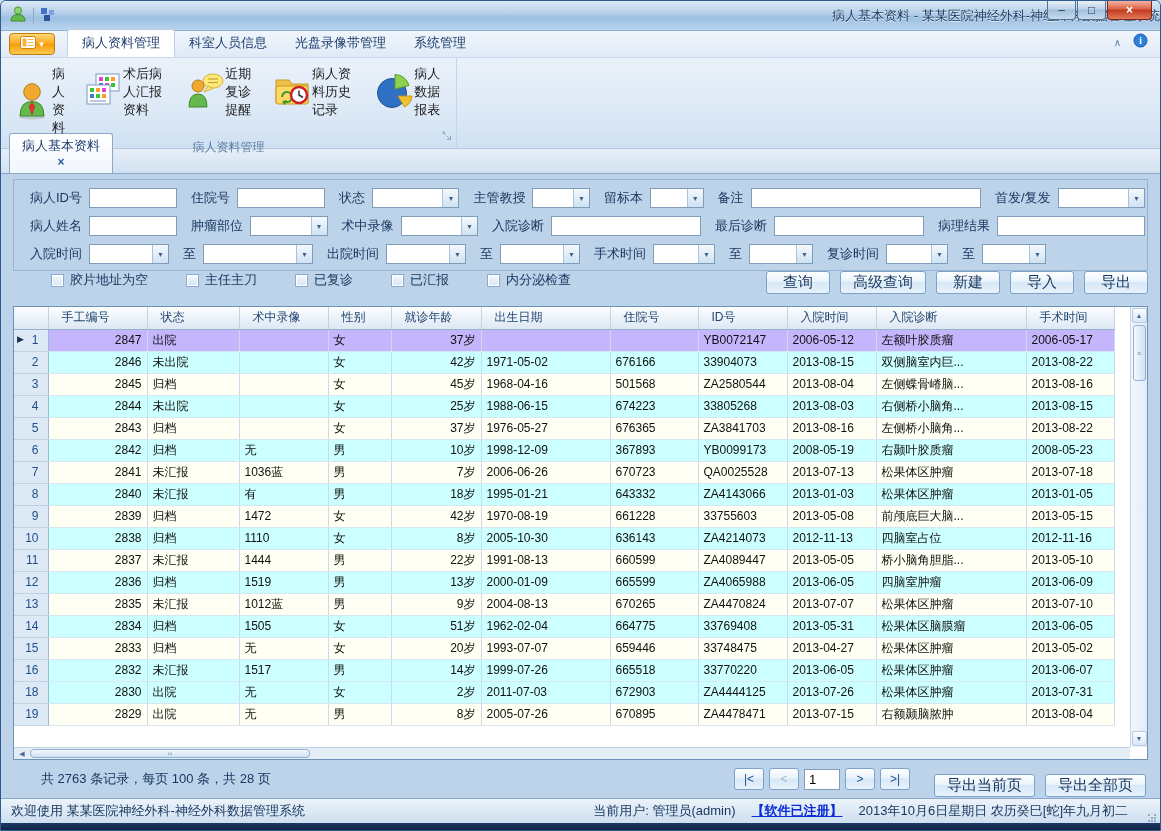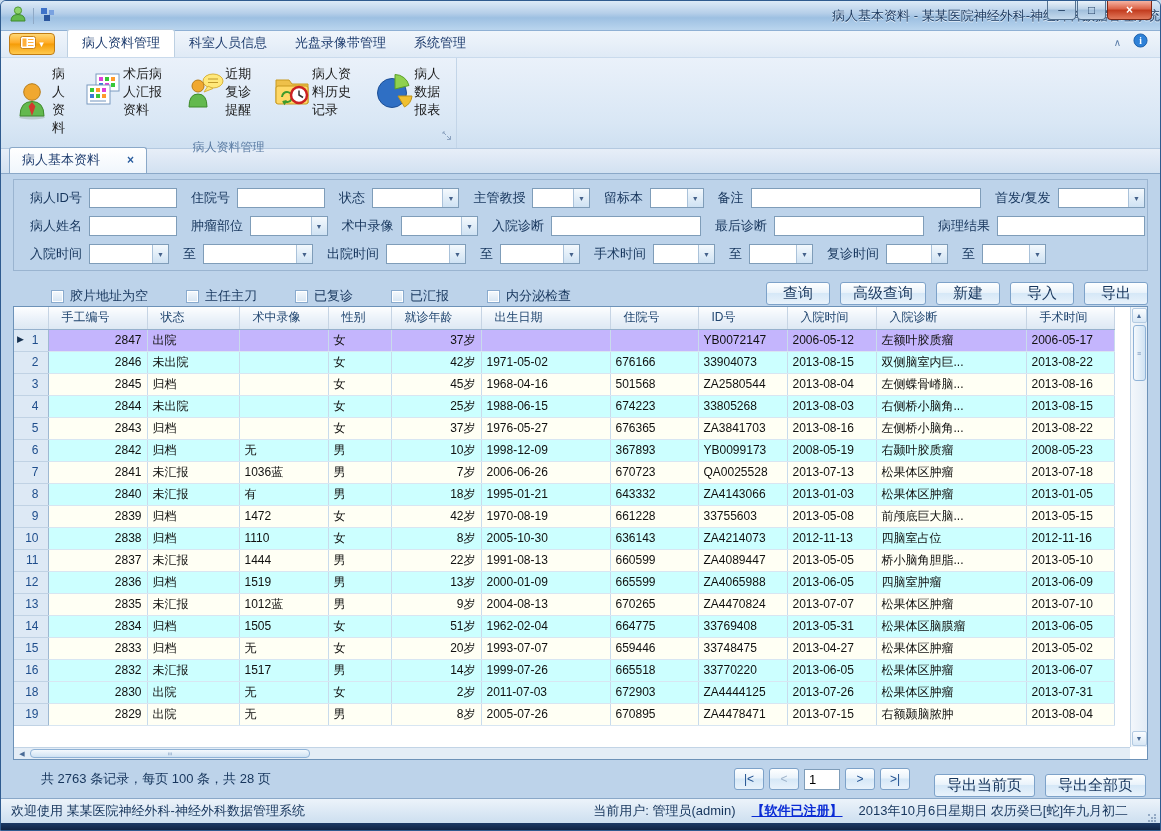--- a/index.html
+++ b/index.html
@@ -36,33 +36,33 @@
   .ribbon-group{width:456px;display:flex;flex-direction:column;border-right:1px solid #c3d5e8;position:relative;}
   .ribbon-buttons{flex:1;display:flex;align-items:flex-start;padding:4px 2px 0 4px;}
   .rbtn{display:flex;flex-direction:row;align-items:center;padding:3px 7px 2px;font-size:13px;color:#1b1b1b;cursor:pointer;border-radius:3px;}
   .rbtn .ricon{width:42px;height:42px;display:flex;align-items:center;justify-content:center;margin-bottom:3px;}
   .group-label{height:18px;line-height:17px;text-align:center;font-size:12px;color:#5b7ca3;}
   .dialog-launcher{position:absolute;right:4px;bottom:3px;cursor:pointer;opacity:.8;}
 
   
   .doctabs{height:25px;flex:0 0 25px;background:linear-gradient(#e7eef8,#d2e1f1);display:flex;align-items:flex-end;padding-left:8px;border-bottom:1px solid #8aa8c8;}
   .doctab{background:linear-gradient(#ffffff,#f0f6fc);border:1px solid #8aa8c8;border-bottom:none;border-radius:3px 3px 0 0;
-          padding:3px 12px 4px;font-size:13px;color:#1e3c6e;display:flex;align-items:center;gap:27px;cursor:pointer;}
+          padding:3px 12px 4px;font-size:13px;color:#1e3c6e;display:flex;align-items:center;gap:0;cursor:pointer;flex-direction:column;}
   .dclose{color:#2a5d9e;font-weight:bold;font-size:12px;cursor:pointer;}
 
   
   .content{flex:1;background:#bdd3ea;padding:0 12px;display:flex;flex-direction:column;overflow:hidden;}
   .filter-panel{border:1px solid #9ab4d0;margin-top:5px;padding:4px 2px 2px;}
   .f-row{display:flex;align-items:center;height:28px;}
   .f-label{font-size:13px;color:#16355c;margin:0 7px 0 14px;white-space:nowrap;}
   .f-input{height:20px;border:1px solid #7f9db9;background:#fff;padding:0 3px;font-size:12px;font-family:inherit;}
   .f-select{height:20px;border:1px solid #7f9db9;background:#fff;display:flex;align-items:stretch;justify-content:flex-end;cursor:pointer;}
   .f-select .darrow{width:16px;background:linear-gradient(#f4f9fd,#cfe2f3);border-left:1px solid #aac2da;display:flex;align-items:center;justify-content:center;font-size:7px;color:#44618a;}
 
-  .check-row{display:flex;align-items:flex-end;height:34px;flex:0 0 34px;gap:40px;}
+  .check-row{display:flex;align-items:flex-start;height:34px;flex:0 0 34px;gap:40px;}
   .chk{display:flex;align-items:center;gap:6px;font-size:13px;color:#16355c;margin-left:38px;cursor:pointer;}
   .chk .box{width:13px;height:13px;border:1px solid #8aabce;background:linear-gradient(#f5f9fd,#d6e5f3);box-shadow:inset 0 0 0 1px #fff;}
   .btns{margin-left:auto;display:flex;align-items:center;}
   .btn{min-width:64px;height:23px;margin-left:10px;padding:0 12px;border:1px solid #7da2c9;border-radius:3px;
        background:linear-gradient(#feffff,#eaf3fb 45%,#d6e8f7 50%,#e8f2fb);color:#16355c;font-size:15px;
        display:flex;align-items:center;justify-content:center;cursor:pointer;white-space:nowrap;}
 
   
   .grid{position:relative;flex:0 0 454px;height:454px;border:1px solid #6d92b8;background:#fff;margin-top:1px;overflow:hidden;}
   .gtable{border-collapse:collapse;table-layout:fixed;width:1100px;font-size:12px;}

